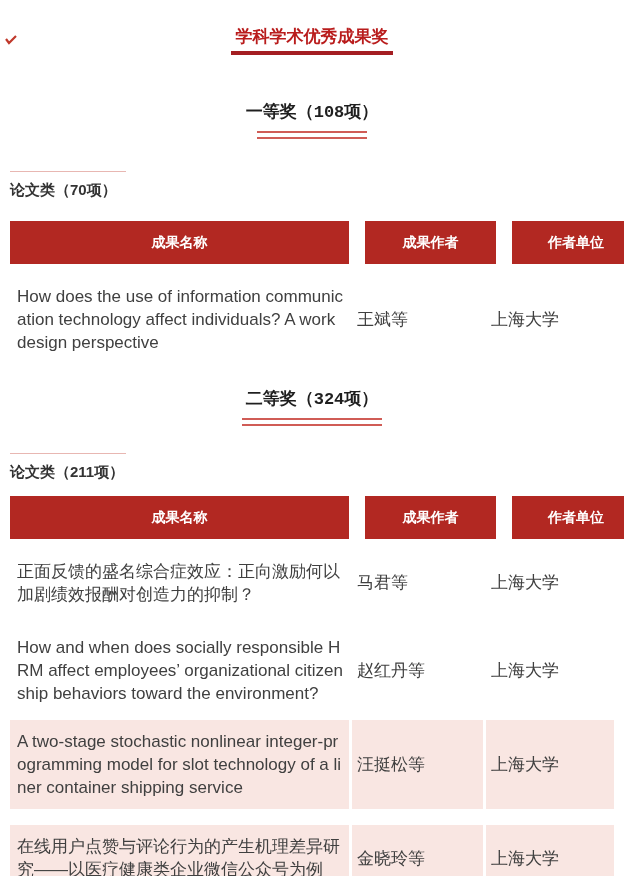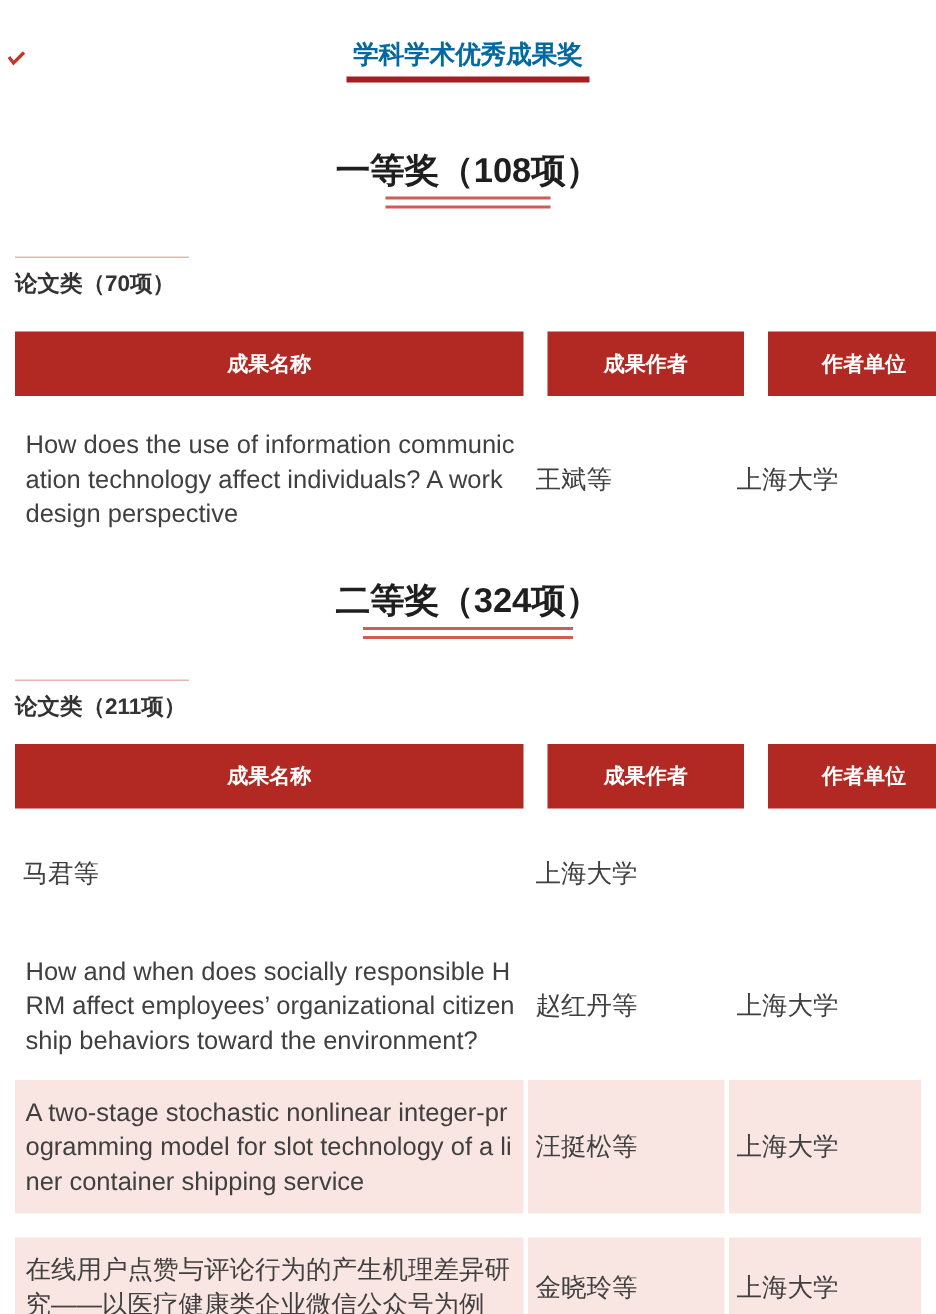--- a/index.html
+++ b/index.html
@@ -7,30 +7,30 @@
     width:624px; height:876px; overflow:hidden; background:#ffffff;
     font-family:"Liberation Sans","DejaVu Sans",sans-serif;
     color:var(--body-text,#404040);
   }
   .page{ position:relative; width:624px; height:876px; background:#fff; }
 
   .corner-mark{ position:absolute; left:5px; top:5px; width:12px; height:10px; }
 
   .main-title{
     margin-top:26px; text-align:center;
-    font-size:17px; line-height:22px; font-weight:bold; color:#0369a1;
+    font-size:17px; line-height:22px; font-weight:bold; color:#b91c1c;
   }
   .main-title-underline{
     width:162px; height:4px; margin:3px auto 0;
     background:var(--title-underline,#a41e22);
   }
 
   .prize-heading{
-    text-align:center; font-size:23px; line-height:22px;
-    font-weight:bold; color:#1f1f1f;
+    text-align:center; font-size:17px; line-height:22px;
+    font-weight:bold; color:#1f1f1f;font-family:Liberation Mono, monospace;
   }
   .section-1 .prize-heading{ margin-top:47px; }
   .section-2 .prize-heading{ margin-top:14px; }
 
   .double-underline{ margin:7px auto 0; }
   .double-underline .ul{
     height:2px; background:var(--double-underline,#d05c56);
   }
   .double-underline .ul + .ul{ margin-top:4px; }
   .section-1 .double-underline{ width:110px; }
@@ -131,20 +131,21 @@
     <div class="category-label">论文类（211项）</div>
 
     <div class="award-table">
       <div class="t-header">
         <div class="hcell">成果名称</div>
         <div class="hcell">成果作者</div>
         <div class="hcell">作者单位</div>
       </div>
 
       <div class="t-row row-mid">
+        <div class="cell name">正面反馈的盛名综合症效应：正向激励何以加剧绩效报酬对创造力的抑制？</div>
         <div class="cell authors">马君等</div>
         <div class="cell unit">上海大学</div>
       </div>
 
       <div class="t-row row-mid">
         <div class="cell name">How and when does socially responsible HRM affect employees’ organizational citizenship behaviors toward the environment?</div>
         <div class="cell authors">赵红丹等</div>
         <div class="cell unit">上海大学</div>
       </div>
 

